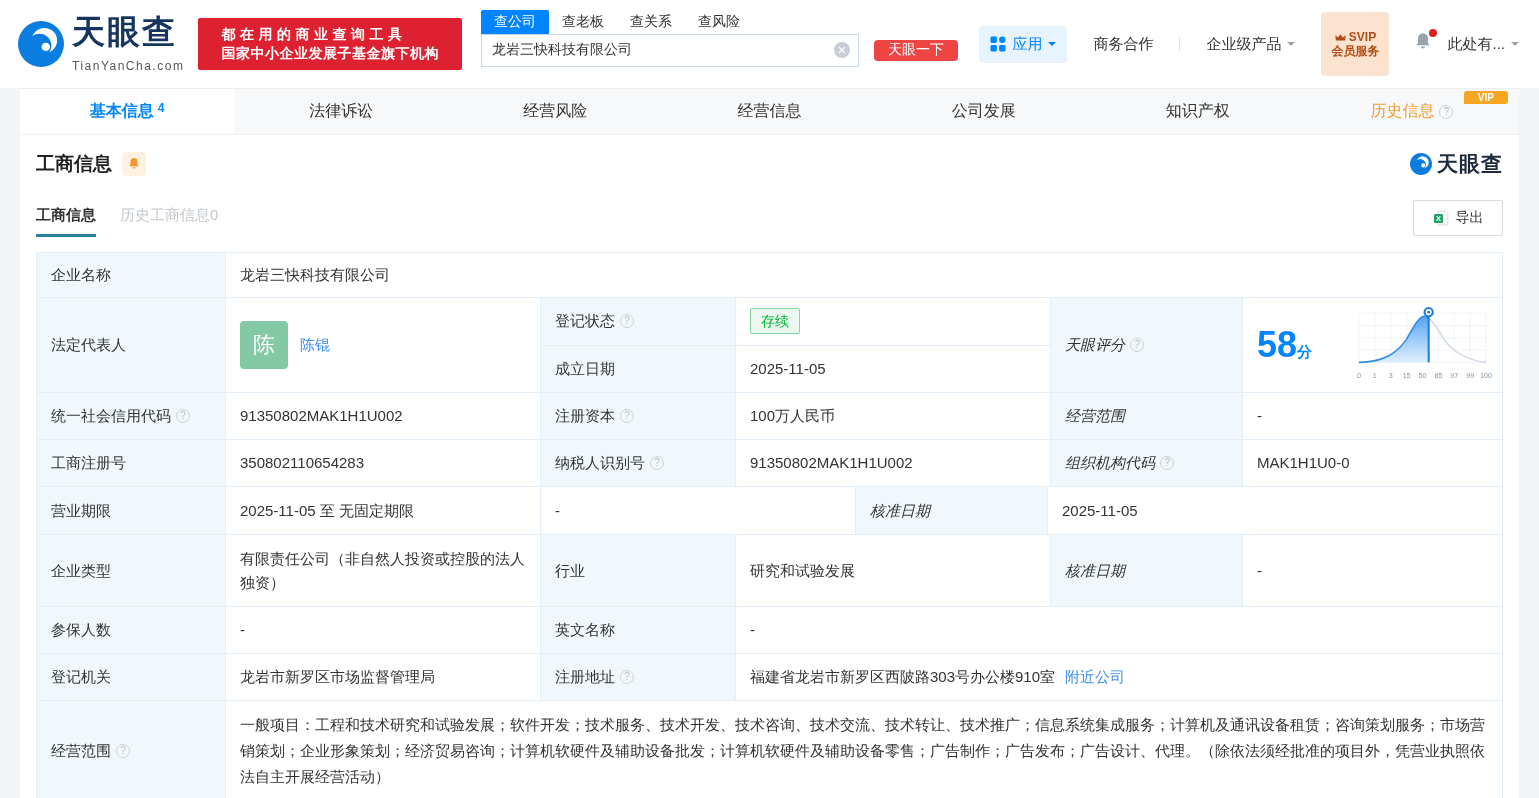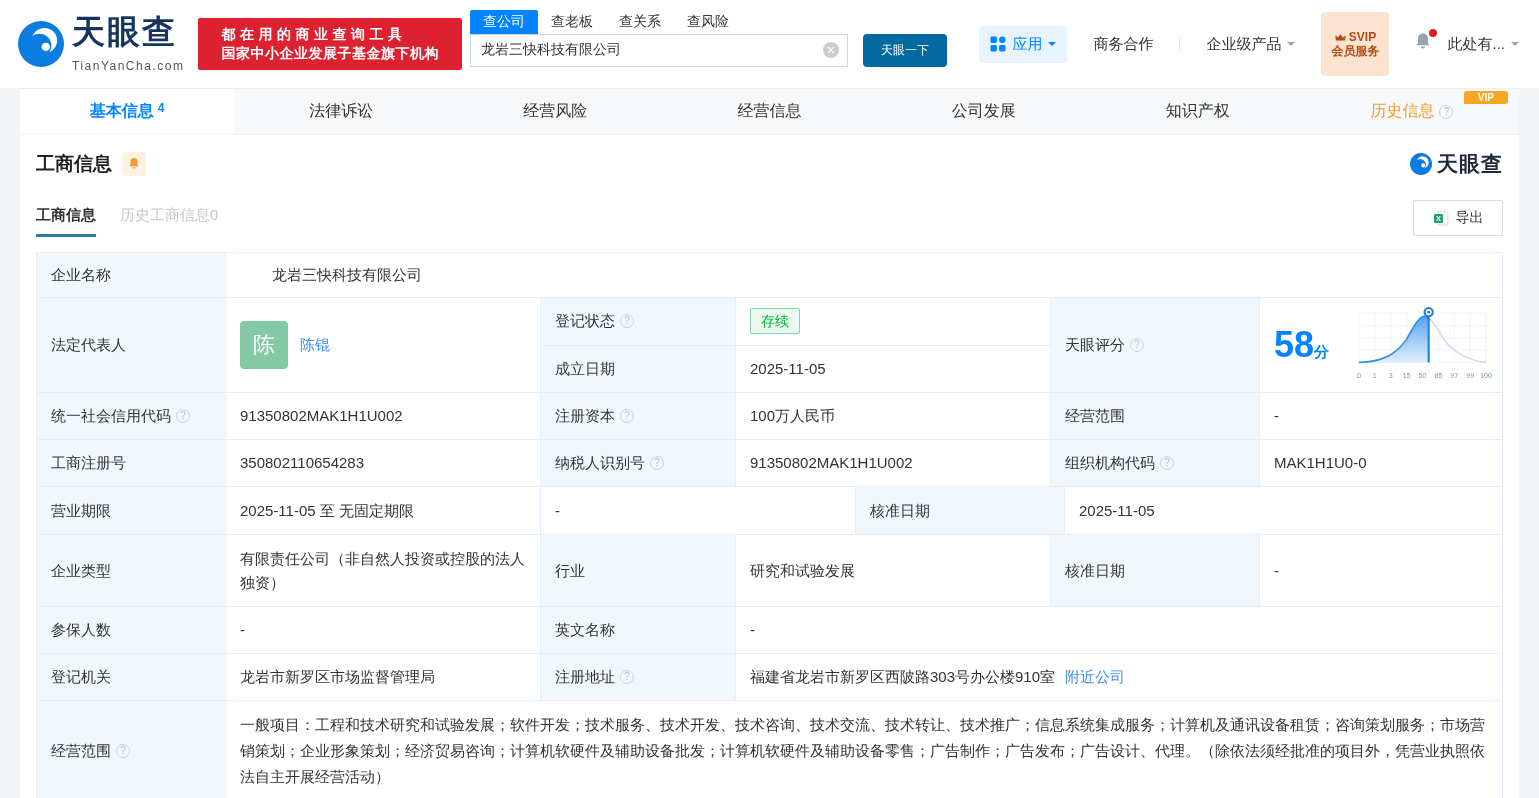--- a/index.html
+++ b/index.html
@@ -10,29 +10,29 @@
   .topbar { height:88px; background:#fff; display:flex; align-items:center; padding:0 20px 0 18px; position:relative; }
   .logo { display:flex; align-items:center; cursor:pointer; }
   .logo-eye { width:46px; height:46px; flex:0 0 auto; }
   .logo-txt { margin-left:8px; }
   .logo-name { font-size:33px; font-weight:bold; color:#15355e; letter-spacing:2px; line-height:32px; }
   .logo-domain { font-size:12px; color:#555; letter-spacing:1.5px; margin-top:11px; }
   .banner { background:#dd2130; color:#fff; margin-left:14px; padding:7px 23px; border-radius:2px; line-height:19px; }
   .banner .b1 { font-size:14px; font-weight:bold; letter-spacing:4.5px; }
   .banner .b2 { font-size:14px; font-weight:bold; letter-spacing:0.5px; }
 
-  .search-wrap { margin-left:8px; margin-top:-12px; }
+  .search-wrap { margin-left:19px; margin-top:-12px; }
   .search-tabs { display:flex; align-items:flex-end; height:24px; }
   .search-tab { font-size:14px; color:#333; padding:3px 13px; cursor:pointer; }
   .search-tab.active { background:#0084ff; color:#fff; border-radius:2px 2px 0 0; }
   .search-row { display:flex; align-items:center; }
   .search-box { width:378px; height:33px; border:1px solid #c6d8ea; background:#fff; display:flex; align-items:center; padding:0 8px 0 10px; }
   .search-box input { border:none; outline:none; flex:1; font-size:14px; color:#333; font-family:inherit; background:transparent; }
   .clear-ic { width:16px; height:16px; border-radius:50%; background:#c9ced6; color:#fff; font-size:11px; line-height:16px; text-align:center; cursor:pointer; flex:0 0 auto; }
-  .search-btn { margin-left:15px; width:84px; height:33px; background:#0369a1; color:#fff; font-size:12px; border:none; border-radius:4px; cursor:pointer; font-family:inherit; }
+  .search-btn { margin-left:15px; width:84px; height:21px; background:#ef4444; color:#fff; font-size:14px; border:none; border-radius:4px; cursor:pointer; font-family:inherit; }
 
   .topnav { margin-left:auto; display:flex; align-items:center; }
   .apps-btn { display:flex; align-items:center; background:#e7f3fe; border-radius:4px; padding:9px 11px; color:#0084ff; font-size:15px; cursor:pointer; }
   .apps-btn svg { margin-right:6px; }
   .caret { display:inline-block; width:0; height:0; border:4px solid transparent; border-top-color:#9aa3ad; margin-left:6px; transform:translateY(2px); }
   .caret.blue { border-top-color:#0084ff; }
   .nav-item { font-size:15px; color:#333; margin-left:26px; cursor:pointer; display:flex; align-items:center; }
   .nav-sep { width:1px; height:14px; background:#e3e3e3; margin-left:26px; }
   .svip { margin-left:26px; background:#fbe3d0; border-radius:4px; padding:18px 10px; text-align:center; cursor:pointer; line-height:14px; }
   .svip .s1 { font-size:12px; font-weight:bold; color:#b34c14; display:flex; align-items:center; justify-content:center; }
@@ -71,24 +71,24 @@
   
   .tbl { border:1px solid #e3eef8; border-bottom:none; margin-top:10px; }
   .trow { display:flex; border-bottom:1px solid #e3eef8; }
   .tc { display:flex; align-items:center; padding:8px 14px; font-size:15px; color:#333; border-right:1px solid #e3eef8; line-height:24px; }
   .tc:last-child { border-right:none; }
   .lbl { background:#f0f8fe; }
   .c-l1 { width:189px; flex:0 0 auto; }
   .c-v1 { width:315px; flex:0 0 auto; }
   .c-l2 { width:195px; flex:0 0 auto; }
   .c-v2 { width:315px; flex:0 0 auto; }
-  .c-l3 { width:209px; flex:0 0 auto; }
+  .c-l3 { width:192px; flex:0 0 auto;font-style:italic; }
   .c-v3 { flex:1; }
   .grow { flex:1; }
-  .h45 { min-height:45px;gap:32px; } .h47 { min-height:47px; } .h48 { min-height:48px; }
+  .h45 { min-height:45px; } .h47 { min-height:47px; } .h48 { min-height:48px; }
   .h72 { min-height:72px; } .h95 { min-height:95px; } .h100 { min-height:100px; }
   .mid-stack { width:510px; flex:0 0 auto; display:flex; flex-direction:column; border-right:1px solid #e3eef8; }
   .mid-sub { display:flex; flex:1; }
   .mid-sub:first-child { border-bottom:1px solid #e3eef8; }
   .mid-sub .tc:last-child { border-right:none; }
   .mid-sub .c-l2 { border-right:1px solid #e3eef8; }
 
   .avatar { width:48px; height:48px; border-radius:4px; background:#82c9a4; color:#fff; font-size:22px; display:flex; align-items:center; justify-content:center; cursor:pointer; flex:0 0 auto; }
   .link { color:#3e8ef0; cursor:pointer; text-decoration:none; }
   .rep-name { margin-left:12px; font-size:15px; }

